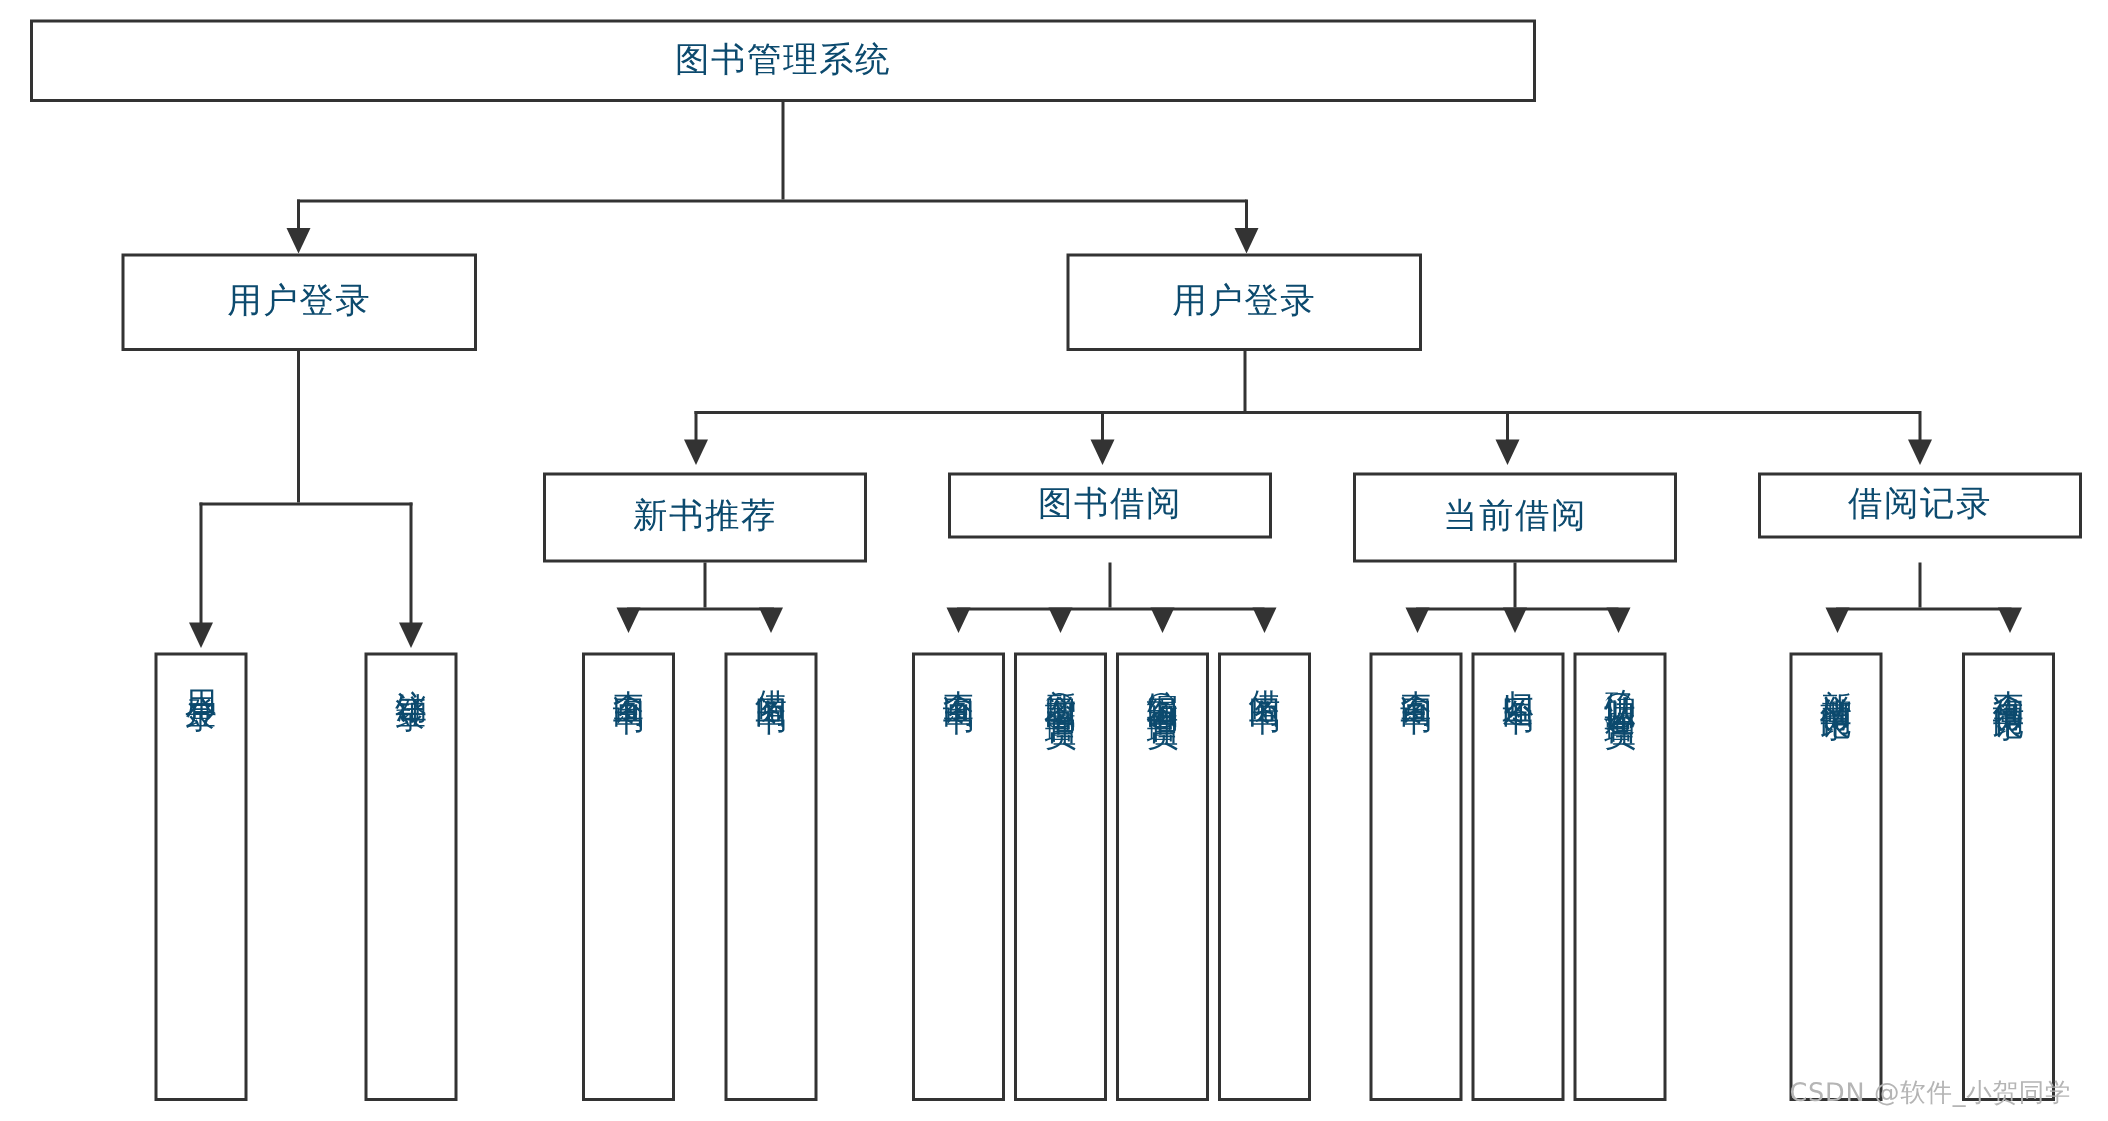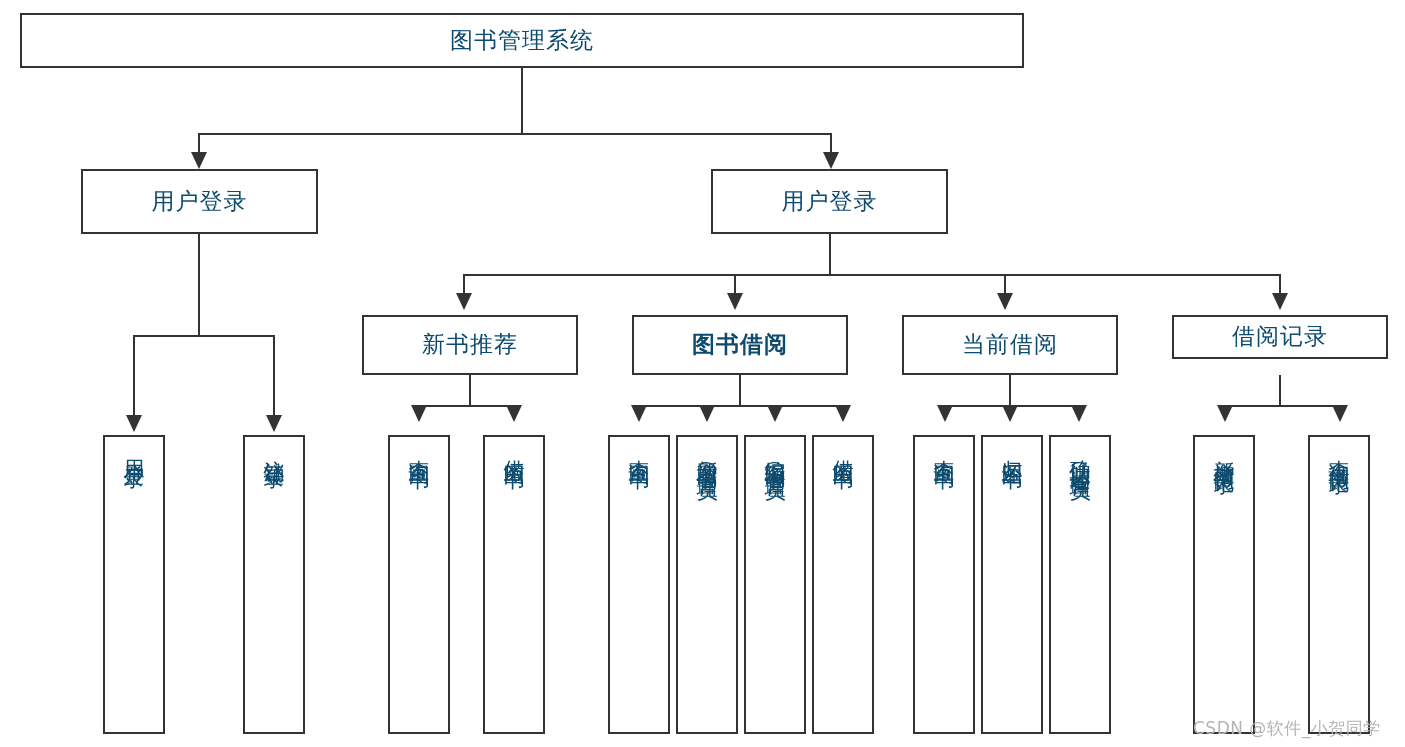--- a/index.html
+++ b/index.html
@@ -119,21 +119,21 @@
   <div class="vline" style="left:734px; top:274px; height:22px;"></div>
   <div class="arrow" style="left:727px; top:293px;"></div>
   <div class="vline" style="left:1004px; top:274px; height:22px;"></div>
   <div class="arrow" style="left:997px; top:293px;"></div>
   <div class="vline" style="left:1279px; top:274px; height:22px;"></div>
   <div class="arrow" style="left:1272px; top:293px;"></div>
 
   <div class="node horiz" style="left:362px; top:315px; width:216px; height:60px;">
     <span>新书推荐</span>
   </div>
-  <div class="node horiz" style="left:632px; top:315px; width:216px; height:60px;font-weight:bold;">
+  <div class="node horiz" style="left:632px; top:315px; width:216px; height:44px;">
     <span>图书借阅</span>
   </div>
   <div class="node horiz" style="left:902px; top:315px; width:216px; height:60px;">
     <span>当前借阅</span>
   </div>
   <div class="node horiz" style="left:1172px; top:315px; width:216px; height:44px;">
     <span>借阅记录</span>
   </div>
 
   <div class="vline" style="left:469px; top:375px; height:30px;"></div>

